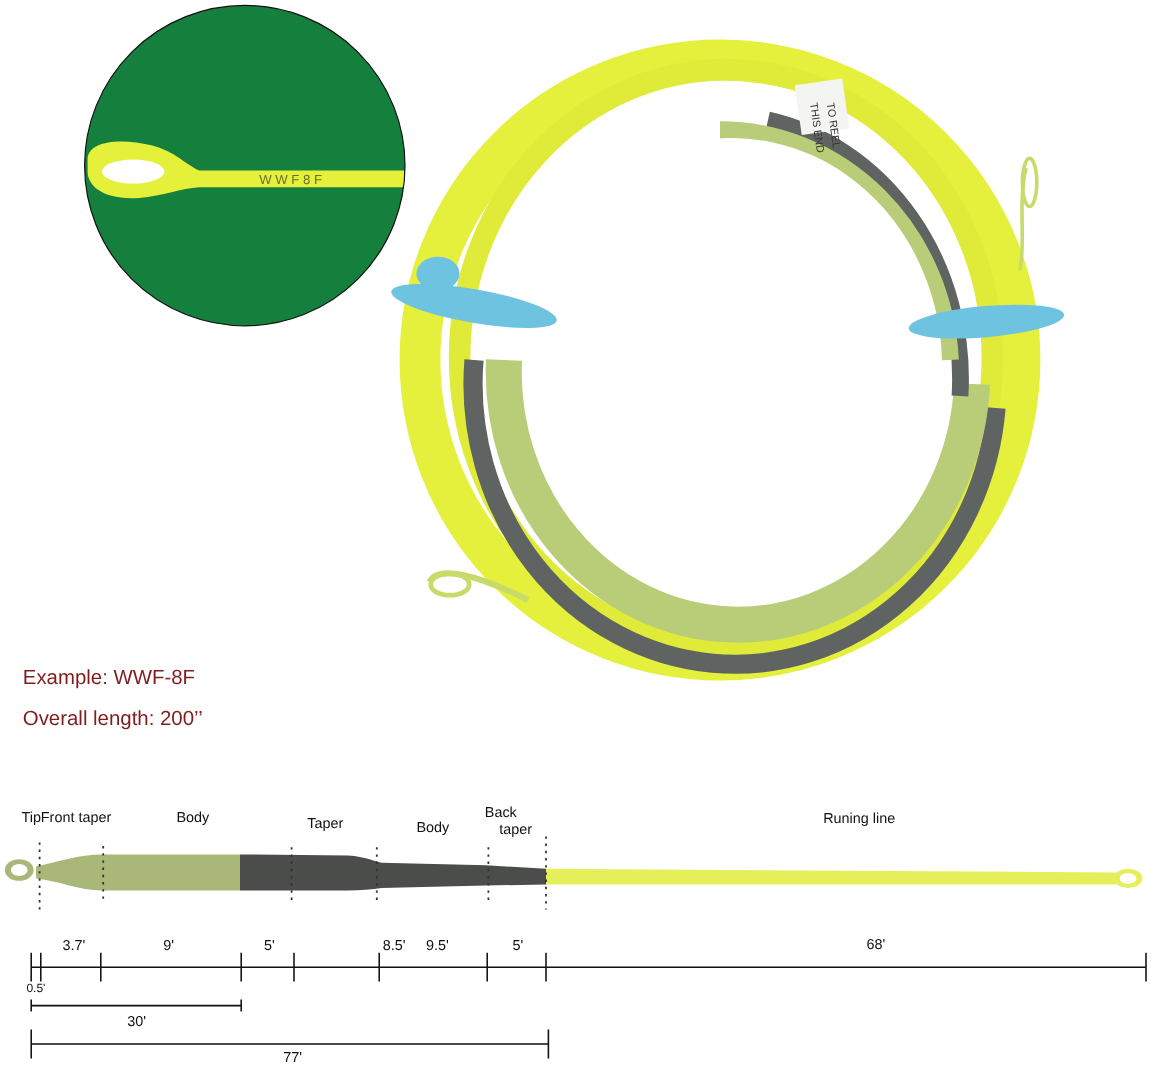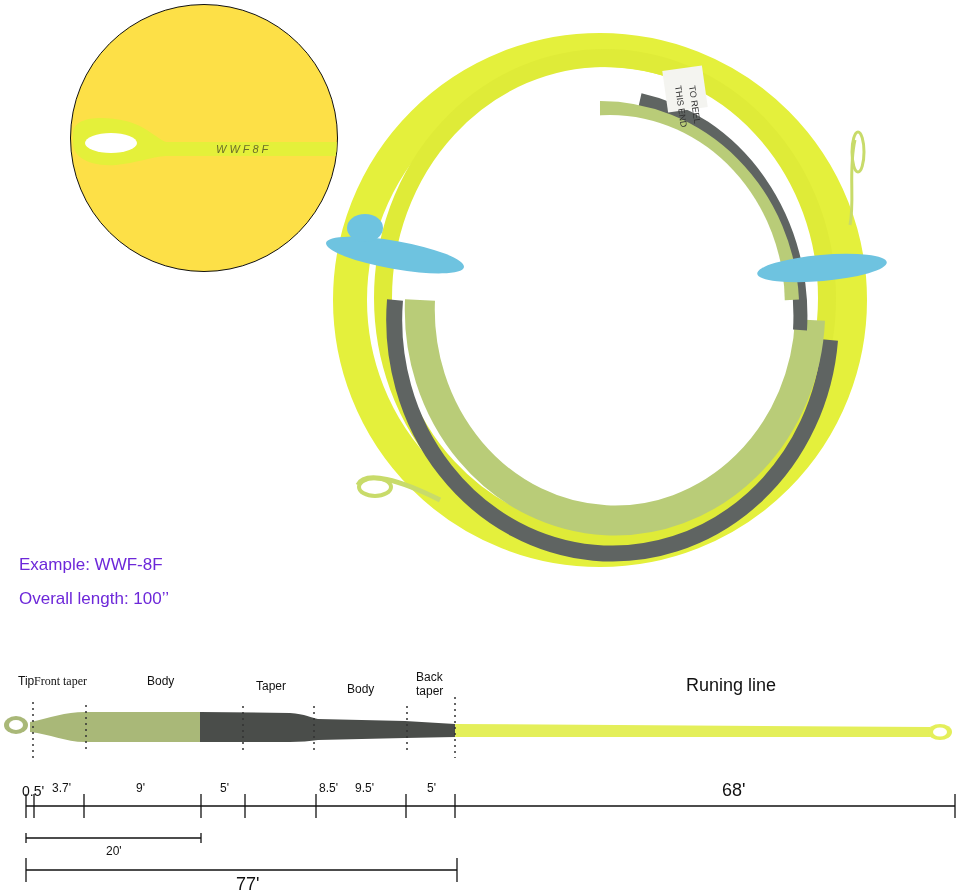--- a/index.html
+++ b/index.html
@@ -1,22 +1,22 @@
 <!DOCTYPE html>
 <html><head>
 <meta charset="utf-8">
 <style>
   html, body { margin:0; padding:0; background:#ffffff; }
   body { width:969px; height:894px; position:relative; overflow:hidden; font-family:"Liberation Sans", sans-serif; color:#111; }
   .abs { position:absolute; }
-  .circle { left:70px; top:4px; width:266px; height:266px; border:1px solid #111; border-radius:50%; overflow:hidden; background:#fde047;font-style:italic; }
-  .example-text { font-size:17px; color:#6d28d9; }
+  .circle { left:70px; top:4px; width:266px; height:266px; border:1px solid #111; border-radius:50%; overflow:hidden; background:#15803d; }
+  .example-text { font-size:17px; color:#7f1d1d; }
   .seg-label { font-size:12px; color:#111; white-space:nowrap; }
   .len-label { font-size:12px; color:#111; white-space:nowrap; }
-  .big-label { font-size:18px; color:#111; white-space:nowrap; }
+  .big-label { font-size:12px; color:#111; white-space:nowrap; }
   svg { position:absolute; left:0; top:0; }
 </style>
 </head>
 <body>
 
 <div class="abs circle">
   <svg width="266" height="266" viewBox="0 0 266 266">
     <path d="M2,128 C2,112 30,110 55,116 C75,121 85,133 95,137 L270,137 L270,151 L95,151 C80,152 65,158 45,160 C15,162 2,150 2,138 Z" fill="#e4f03a"></path>
     <ellipse cx="40" cy="138" rx="26" ry="10" fill="#ffffff"></ellipse>
     <text x="145" y="148" font-family="Liberation Sans, sans-serif" font-size="11" fill="#6b6e2a" letter-spacing="3">WWF8F</text>
@@ -39,28 +39,28 @@
     <ellipse cx="365" cy="228" rx="18" ry="14" fill="#6ec3e0"></ellipse>
     <ellipse cx="822" cy="268" rx="65" ry="13" fill="#6ec3e0" transform="rotate(-5 822 268)"></ellipse>
     <path d="M358,485 C365,470 400,480 440,500" fill="none" stroke="#c8db6a" stroke-width="5"></path>
     <ellipse cx="375" cy="487" rx="16" ry="9" fill="none" stroke="#c8db6a" stroke-width="4"></ellipse>
     <path d="M855,140 C848,170 855,200 850,225" fill="none" stroke="#c8db6a" stroke-width="3"></path>
     <ellipse cx="858" cy="152" rx="6" ry="20" fill="none" stroke="#c8db6a" stroke-width="3"></ellipse>
   </g>
 </svg>
 
 <div class="abs example-text" style="left:19px; top:555px;">Example: WWF-8F</div>
-<div class="abs example-text" style="left:19px; top:589px;">Overall length: 100’’</div>
+<div class="abs example-text" style="left:19px; top:589px;">Overall length: 200’’</div>
 
 <div class="abs seg-label" style="left:18px; top:674px;">Tip</div>
-<div class="abs seg-label" style="left:34px; top:674px;font-family:Liberation Serif, serif;">Front taper</div>
+<div class="abs seg-label" style="left:34px; top:674px;">Front taper</div>
 <div class="abs seg-label" style="left:147px; top:674px;">Body</div>
 <div class="abs seg-label" style="left:256px; top:679px;">Taper</div>
 <div class="abs seg-label" style="left:347px; top:682px;">Body</div>
-<div class="abs seg-label" style="left:416px; top:670px;text-align:right;">Back</div>
+<div class="abs seg-label" style="left:404px; top:670px;text-align:right;">Back</div>
 <div class="abs seg-label" style="left:416px; top:684px;">taper</div>
 <div class="abs big-label" style="left:686px; top:675px;">Runing line</div>
 
 <svg width="969" height="894" viewBox="0 0 969 894" style="pointer-events:none">
 
   <path d="M455,724 L930,727 L930,737 L455,737 Z" fill="#e4ef5a"></path>
   <ellipse cx="940" cy="732" rx="12" ry="8" fill="#e4ef5a"></ellipse>
   <ellipse cx="940" cy="732" rx="7" ry="4.5" fill="#ffffff"></ellipse>
 
   <path d="M30,722 C50,718 65,712 85,712 L200,712 L200,742 L85,742 C65,742 50,734 30,732 Z" fill="#a9b878"></path>
@@ -91,22 +91,22 @@
     <line x1="955" y1="794" x2="955" y2="818"></line>
     <line x1="26" y1="838" x2="201" y2="838"></line>
     <line x1="26" y1="833" x2="26" y2="843"></line>
     <line x1="201" y1="833" x2="201" y2="843"></line>
     <line x1="26" y1="870" x2="457" y2="870"></line>
     <line x1="26" y1="858" x2="26" y2="882"></line>
     <line x1="457" y1="858" x2="457" y2="882"></line>
   </g>
 </svg>
 
-<div class="abs len-label" style="left:22px; top:783px; font-size:14px;">0.5'</div>
+<div class="abs len-label" style="left:22px; top:819px; font-size:10px;">0.5'</div>
 <div class="abs len-label" style="left:52px; top:781px;">3.7'</div>
 <div class="abs len-label" style="left:136px; top:781px;">9'</div>
 <div class="abs len-label" style="left:220px; top:781px;">5'</div>
 <div class="abs len-label" style="left:271px; top:781px;margin-left:48px;">8.5'</div>
 <div class="abs len-label" style="left:355px; top:781px;">9.5'</div>
 <div class="abs len-label" style="left:427px; top:781px;">5'</div>
 <div class="abs big-label" style="left:722px; top:780px;">68'</div>
-<div class="abs len-label" style="left:106px; top:844px;">20'</div>
+<div class="abs len-label" style="left:106px; top:844px;">30'</div>
 <div class="abs big-label" style="left:236px; top:874px;">77'</div>
 
 </body></html>

